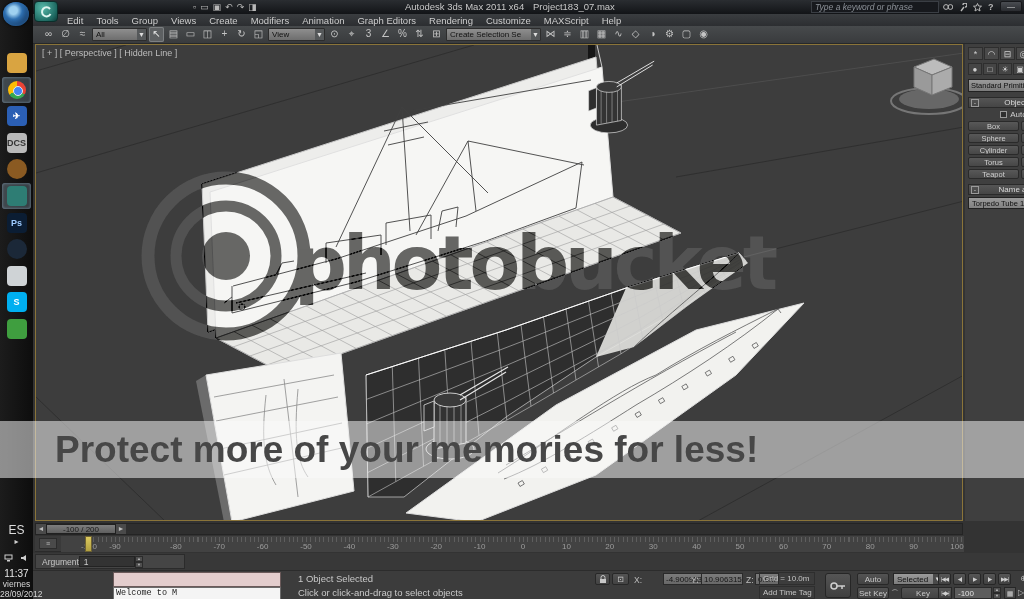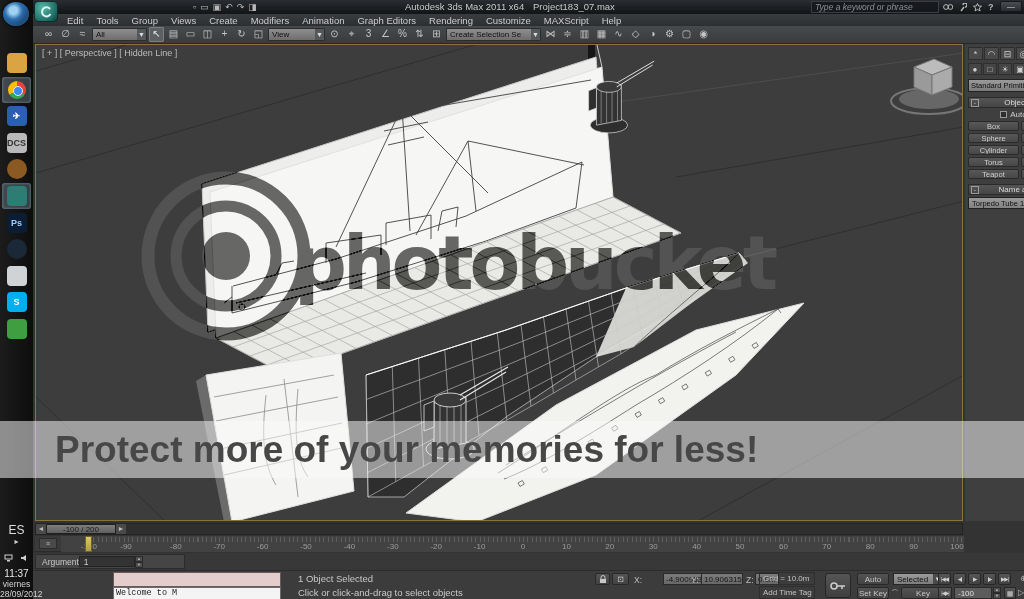--- a/index.html
+++ b/index.html
@@ -488,21 +488,21 @@
     <div id="ts-handle">-100 / 200</div>
     <div class="ts-arrow">►</div>
   </div>
 
   <div id="trackbar">
     <div id="mini-curve">≡</div>
     <div id="ruler">
       <div id="ruler-ticks"></div>
       <div id="ruler-labels">
           <span class="rlabel" style="left: 28px;">-100</span>
-          <span class="rlabel" style="left: 65px;">-90</span>
+          <span class="rlabel" style="left: 54px;">-90</span>
           <span class="rlabel" style="left: 114.8px;">-80</span>
           <span class="rlabel" style="left: 158.2px;">-70</span>
           <span class="rlabel" style="left: 201.6px;">-60</span>
           <span class="rlabel" style="left: 245px;">-50</span>
           <span class="rlabel" style="left: 288.4px;">-40</span>
           <span class="rlabel" style="left: 331.8px;">-30</span>
           <span class="rlabel" style="left: 375.2px;">-20</span>
           <span class="rlabel" style="left: 418.6px;">-10</span>
           <span class="rlabel" style="left: 462px;">0</span>
           <span class="rlabel" style="left: 505.4px;">10</span>

